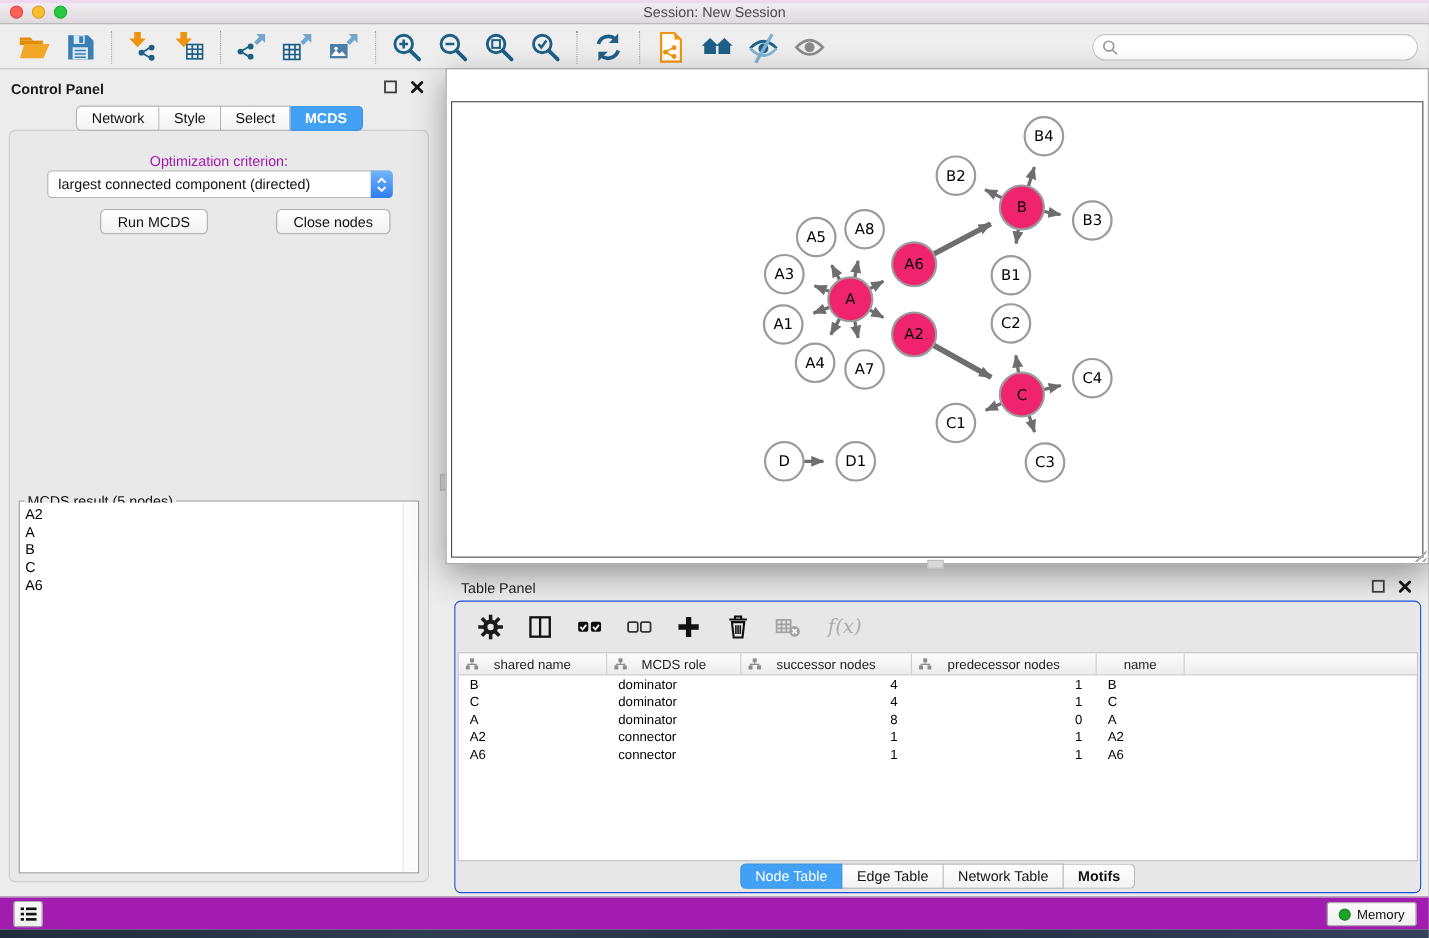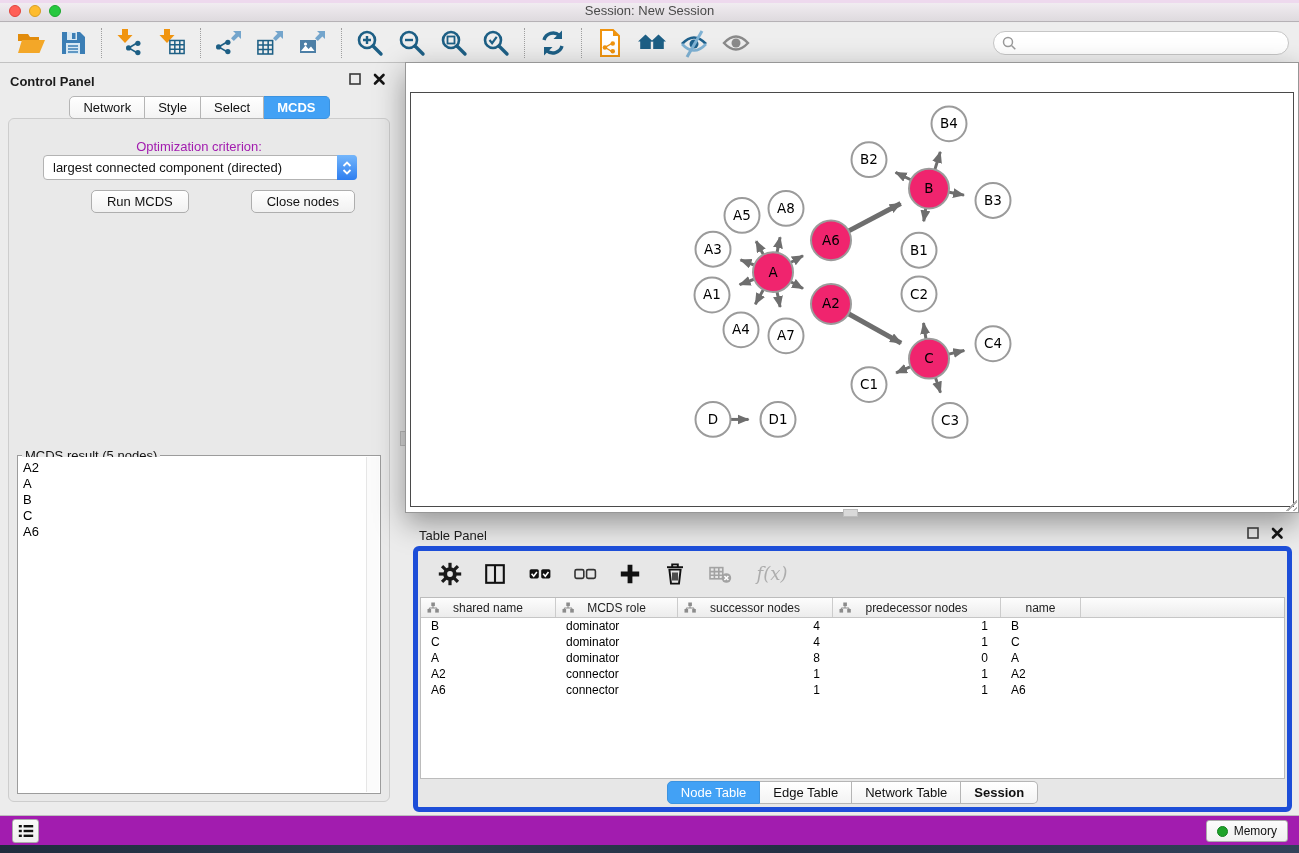--- a/index.html
+++ b/index.html
@@ -71,21 +71,21 @@
   .nw-grip { position:absolute; right:1px; bottom:1px; width:14px; height:14px;
     background:repeating-linear-gradient(135deg, transparent 0 3px, #adadad 3px 4.5px);
     clip-path:polygon(100% 0, 100% 100%, 0 100%); cursor:nwse-resize; }
   .handle-left { position:absolute; left:400px; top:431px; width:8px; height:15px; background:#d9d9d9; border:1px solid #bdbdbd; }
   .handle-bottom { position:absolute; left:843px; top:509px; width:15px; height:8px; background:#d9d9d9; border:1px solid #bdbdbd; }
 
   
   .table-panel { position:absolute; left:405px; top:519px; width:894px; height:296px; }
   .tp-header { position:relative; height:27px; padding:7px 0 0 14px; }
   .tp-box { position:absolute; left:8px; right:7px; top:27px; bottom:3px;
-    background:#e7e7e7; border:5px solid #1d4ed8; border-radius:6px; }
+    background:#e7e7e7; border:1px solid #1d4ed8; border-radius:6px; }
   .tp-toolbar { position:absolute; top:0; left:0; right:0; height:45px; display:flex; align-items:center; padding-left:18px; gap:17px; }
   .tp-tool { display:flex; align-items:center; justify-content:center; width:28px; height:28px; cursor:pointer; }
   .fx-label { font-family:"DejaVu Serif", serif; font-style:italic; font-size:18px; color:#adadad; }
   .tp-table { position:absolute; left:2px; right:2px; top:46px; bottom:28px; background:#fff; border:1px solid #bcbcbc; overflow:hidden; }
   .tp-thead { display:flex; height:20px; background:linear-gradient(#fdfdfd,#ececec); border-bottom:1px solid #c6c6c6; }
   .th-cell { position:relative; border-right:1px solid #cccccc; display:flex; align-items:center; justify-content:center; font-size:12px; color:#222; }
   .th-cell .tree-ic { position:absolute; left:6px; top:4px; }
   .tp-row { display:flex; height:16px; align-items:center; }
   .td-cell { font-size:12px; color:#000; overflow:hidden; white-space:nowrap; }
   .tp-tabs { position:absolute; bottom:3px; left:0; right:0; display:flex; justify-content:center; }
@@ -622,21 +622,21 @@
               <div class="td-cell" style="width: 155px; text-align: right; padding: 0px 13px 0px 0px;">1</div>
               <div class="td-cell" style="width: 168px; text-align: right; padding: 0px 13px 0px 0px;">1</div>
               <div class="td-cell" style="width: 80px; text-align: left; padding: 0px 0px 0px 10px;">A6</div>
             </div>
           </div>
       </div>
       <div class="tp-tabs seg" id="tp-tabs">
           <div class="seg-tab active">Node Table</div>
           <div class="seg-tab">Edge Table</div>
           <div class="seg-tab">Network Table</div>
-          <div class="seg-tab">Session</div>
+          <div class="seg-tab">Motifs</div>
         </div>
     </div>
   </div>
 
   <div class="statusbar">
     <div class="list-btn">
       <span style="display:flex;">
         <svg width="18" height="18" viewBox="0 0 30 30">
             <g fill="#111">
               <rect x="3" y="5" width="5" height="4"></rect>

